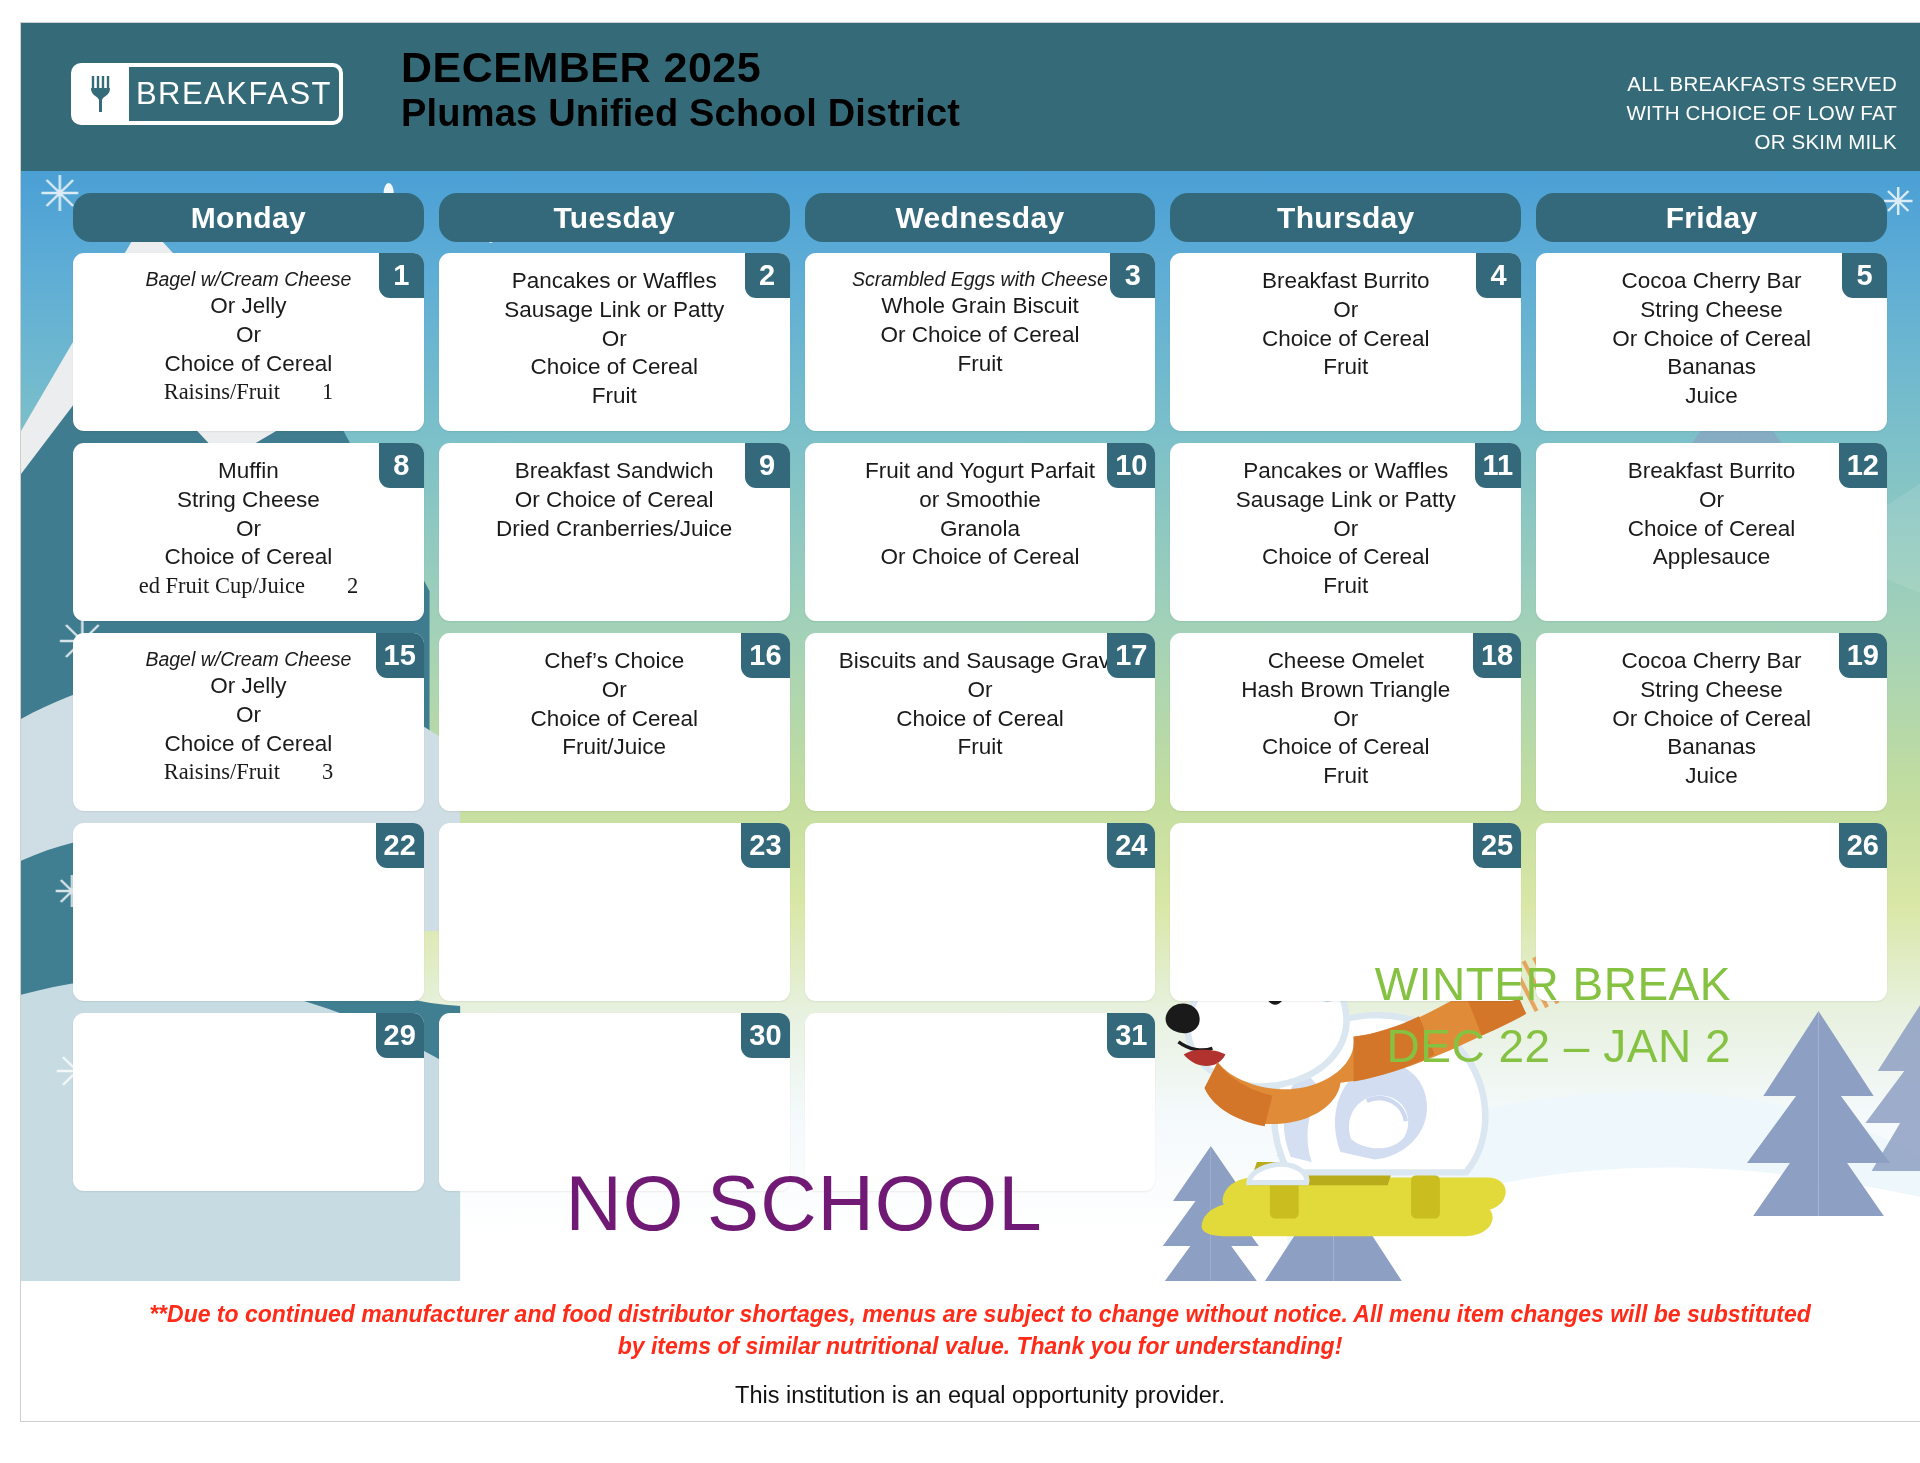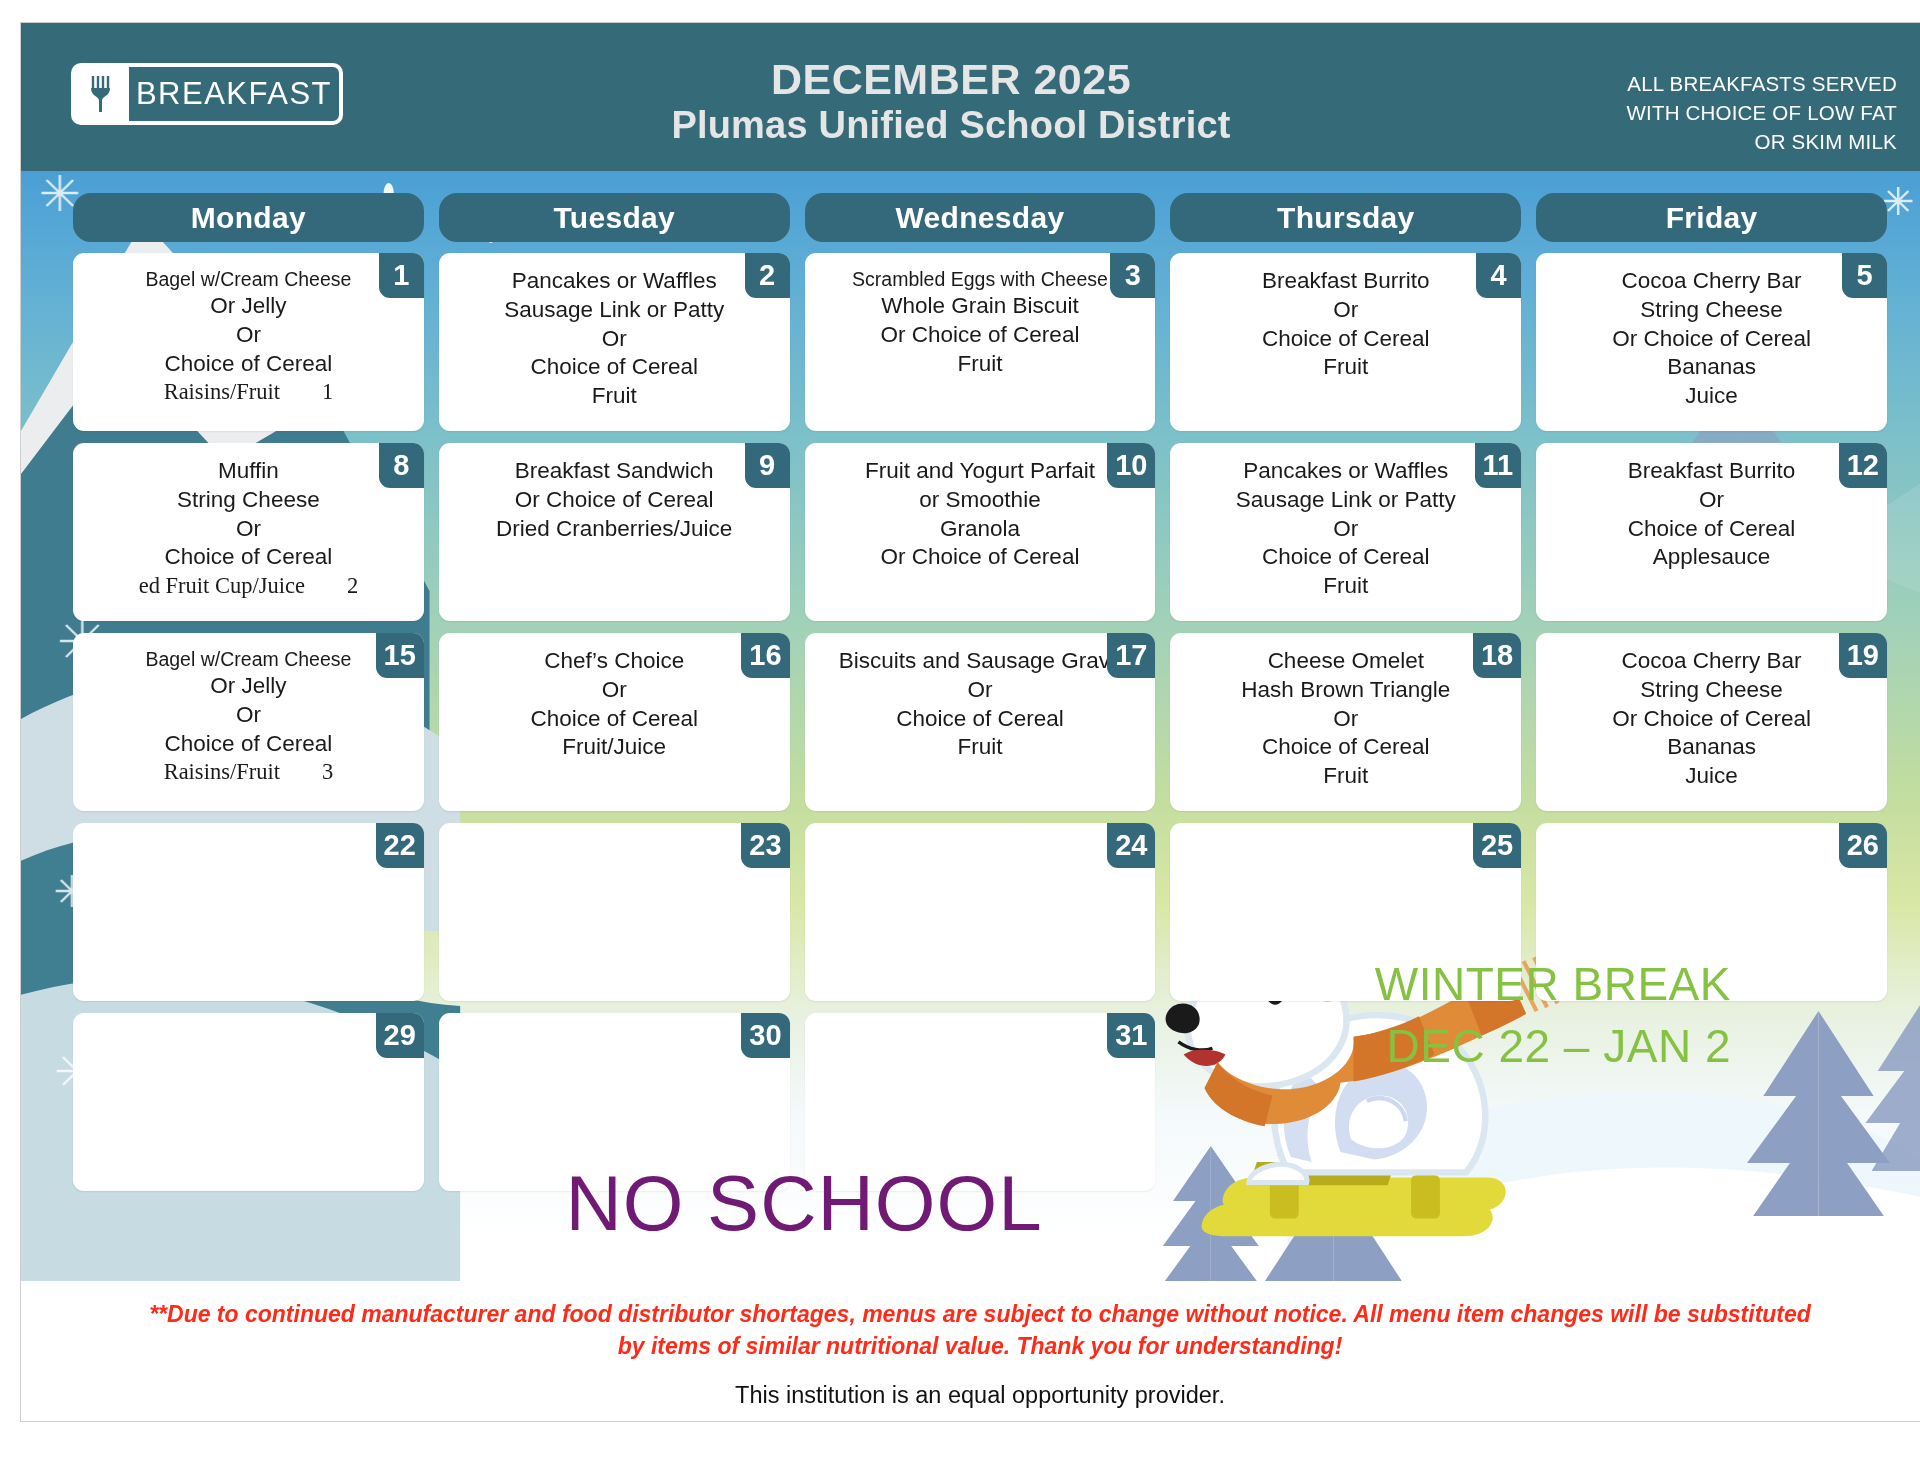--- a/index.html
+++ b/index.html
@@ -48,23 +48,22 @@
   .logo-label {
     flex: 1;
     color: #ffffff;
     font-size: 31px;
     letter-spacing: 1.5px;
     text-align: center;
     font-weight: 400;
   }
   .header-title {
     position: absolute;
-    left: 380px; top: 32px; width: 1100px;
-    text-align: center;
-    color: #e5e5e5;
+    left: 380px; top: 20px; width: 1100px;
+    color: #000000;
   }
   .header-title .l1 {
     font-size: 43px; font-weight: bold; letter-spacing: 0.5px; line-height: 1.12;
   }
   .header-title .l2 {
     font-size: 38px; font-weight: bold; letter-spacing: 0.2px; line-height: 1.2;
   }
   .header-note {
     position: absolute; right: 42px; top: 38px;
     width: 420px;
@@ -146,21 +145,21 @@
   .menu {
     position: absolute;
     left: -6px; right: -6px; top: 14px;
     text-align: center;
     color: #1a1a1a;
     font-size: 22.5px;
     line-height: 1.28;
     z-index: 2;
     white-space: nowrap;
   }
-  .menu .line.small { font-size: 19.5px; }
+  .menu .line.small { font-size: 19.5px; font-style: italic; }
   .menu .line.bottomrow {
     display: flex; justify-content: center; align-items: baseline; font-family: Liberation Serif, serif;
   }
   .menu .line.bottomrow .txt { }
   .menu .line.bottomrow .code { margin-left: 42px; }
 
   
   .winter-break {
     position: absolute;
     left: 52px; right: 52px;

